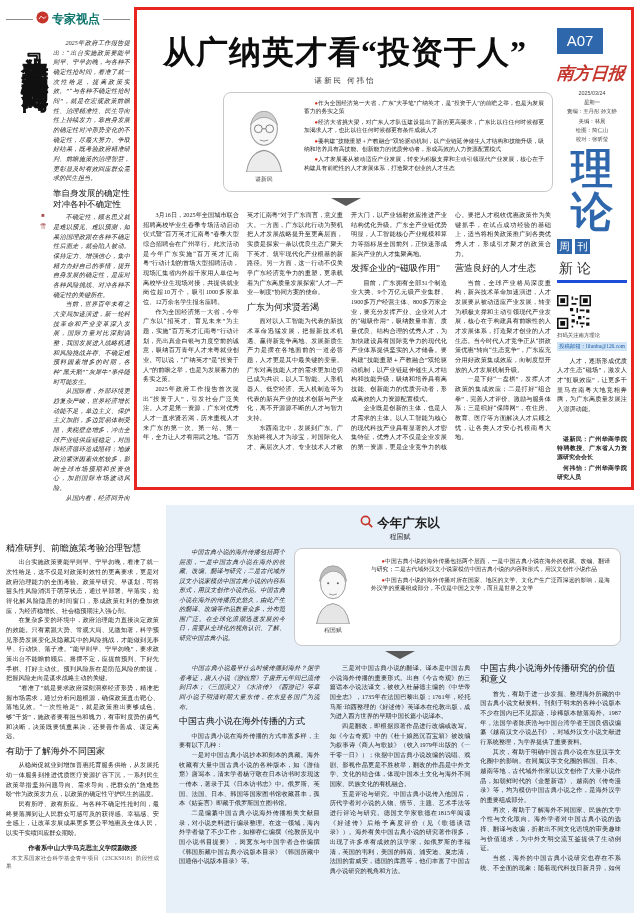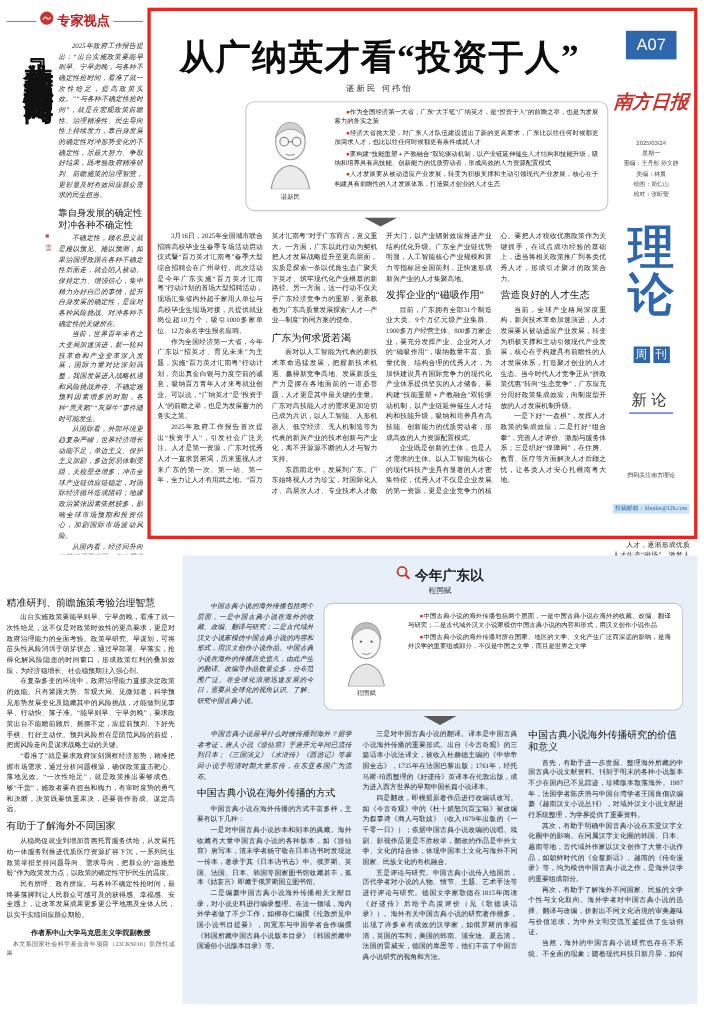--- a/index.html
+++ b/index.html
@@ -9,21 +9,21 @@
     font-family:"Liberation Serif","DejaVu Serif",serif;
   }
   
   .t{font-size:6.2px;line-height:1.56;text-align:justify;margin:0;text-indent:2em;color:#222;}
   .h2{font-size:9px;font-weight:normal;text-align:left;margin:5px 0 3px;text-indent:0;color:#111;line-height:1.25;}
   .ital{font-style:italic;}
   
   .expert-top{position:absolute;left:6px;top:10px;width:124px;height:496px;}
   .sec-head{display:flex;align-items:center;gap:3px;font-family:"Liberation Sans","DejaVu Sans",sans-serif;}
   .sec-head .rule{flex:1;border-top:1.5px solid #8a8a8a;}
-  .sec-head .lbl{font-size:12px;font-weight:bold;color:#b91c1c;white-space:nowrap;}
+  .sec-head .lbl{font-size:12px;font-weight:bold;color:#0f766e;white-space:nowrap;}
   .vtitle{
     position:absolute;left:0;top:26px;width:42px;height:466px;
     writing-mode:vertical-rl;text-orientation:upright;
     font-size:27px;font-weight:900;letter-spacing:2px;color:#111;line-height:1.0;
   }
   .vmark{position:absolute;left:31px;top:202px;width:10px;font-size:6px;color:#a55;writing-mode:vertical-rl;text-orientation:upright;}
   .expert-intro{position:absolute;left:47px;top:28px;width:77px;height:466px;overflow:hidden;}
   .expert-intro .t{font-style:italic;}
   .expert-intro .h2{font-style:normal;font-size:8.5px;}
   .expert-bottom{position:absolute;left:6px;top:538px;width:153px;height:372px;overflow:hidden;}
@@ -50,30 +50,30 @@
   .sumbox .pcap{position:absolute;left:9px;top:82px;width:62px;text-align:center;font-size:5.8px;color:#444;}
   .bullet{font-size:5.8px;line-height:1.45;text-align:justify;margin:0 0 2px;color:#222;text-indent:1.8em;position:relative;}
   .bullet .dot{color:#d42b1f;font-weight:bold;}
   .tri{width:0;height:0;border-left:15px solid transparent;border-right:15px solid transparent;border-top:8px solid #5a5a5a;}
   .tri-main{position:absolute;left:194px;top:188px;}
   .main-body{
     position:absolute;left:6px;top:200px;width:408px;height:272px;overflow:hidden;
     column-count:4;column-gap:8px;
   }
   
-  .rail{position:absolute;left:420px;top:4px;width:70px;height:470px;display:flex;flex-direction:column;align-items:center;gap:19px;}
+  .rail{position:absolute;left:420px;top:4px;width:70px;height:470px;display:flex;flex-direction:column;}
   .pageno{width:46px;height:26px;background:#2f67ac;color:#fff;text-align:center;line-height:26px;
     font-family:"Liberation Sans","DejaVu Sans",sans-serif;font-size:15px;margin-top:14px;}
   .brand{color:#c3342b;font-size:17px;font-weight:900;font-style:italic;margin-top:8px;white-space:nowrap;transform:skewX(-4deg);}
   .dateline{font-family:"Liberation Sans","DejaVu Sans",sans-serif;font-size:5.4px;color:#444;text-align:center;line-height:1.7;margin-top:4px;}
   .weekly-char{color:#2f67ac;font-size:42px;font-weight:900;line-height:1.02;}
   .weekly-wrap{margin-top:4px;text-align:center;}
   .zk-row{display:flex;gap:3px;margin-top:5px;}
   .zk{width:15px;height:15px;background:#2f67ac;color:#fff;font-size:10.5px;text-align:center;line-height:15px;}
-  .edition{font-size:14px;color:#333;letter-spacing:4px;margin-top:6px;border-bottom:1px solid #1d4ed8;padding:0 2px 2px;}
+  .edition{font-size:14px;color:#333;letter-spacing:4px;margin-top:6px;border-bottom:3px solid #1d4ed8;padding:0 2px 2px;}
   .qr{margin-top:12px;}
   .qrcap{font-size:5.4px;color:#333;margin-top:3px;}
   .email{font-size:5.4px;color:#1f5fa8;background:#cfe3f6;padding:1px 2px;margin-top:3px;white-space:nowrap;}
   .rail-body{font-size:6.2px;line-height:1.55;text-align:justify;text-indent:2em;margin-top:5px;color:#222;}
   .credits{margin-top:auto;width:100%;}
   .credit-line{font-size:6px;font-weight:bold;line-height:1.5;text-align:justify;margin:0 0 2px;color:#222;text-indent:1em;}
   
   .panel{
     position:absolute;left:166px;top:505px;width:468px;height:408px;box-sizing:border-box;
     background:#e7f0f9;padding:9px 13px 8px;

